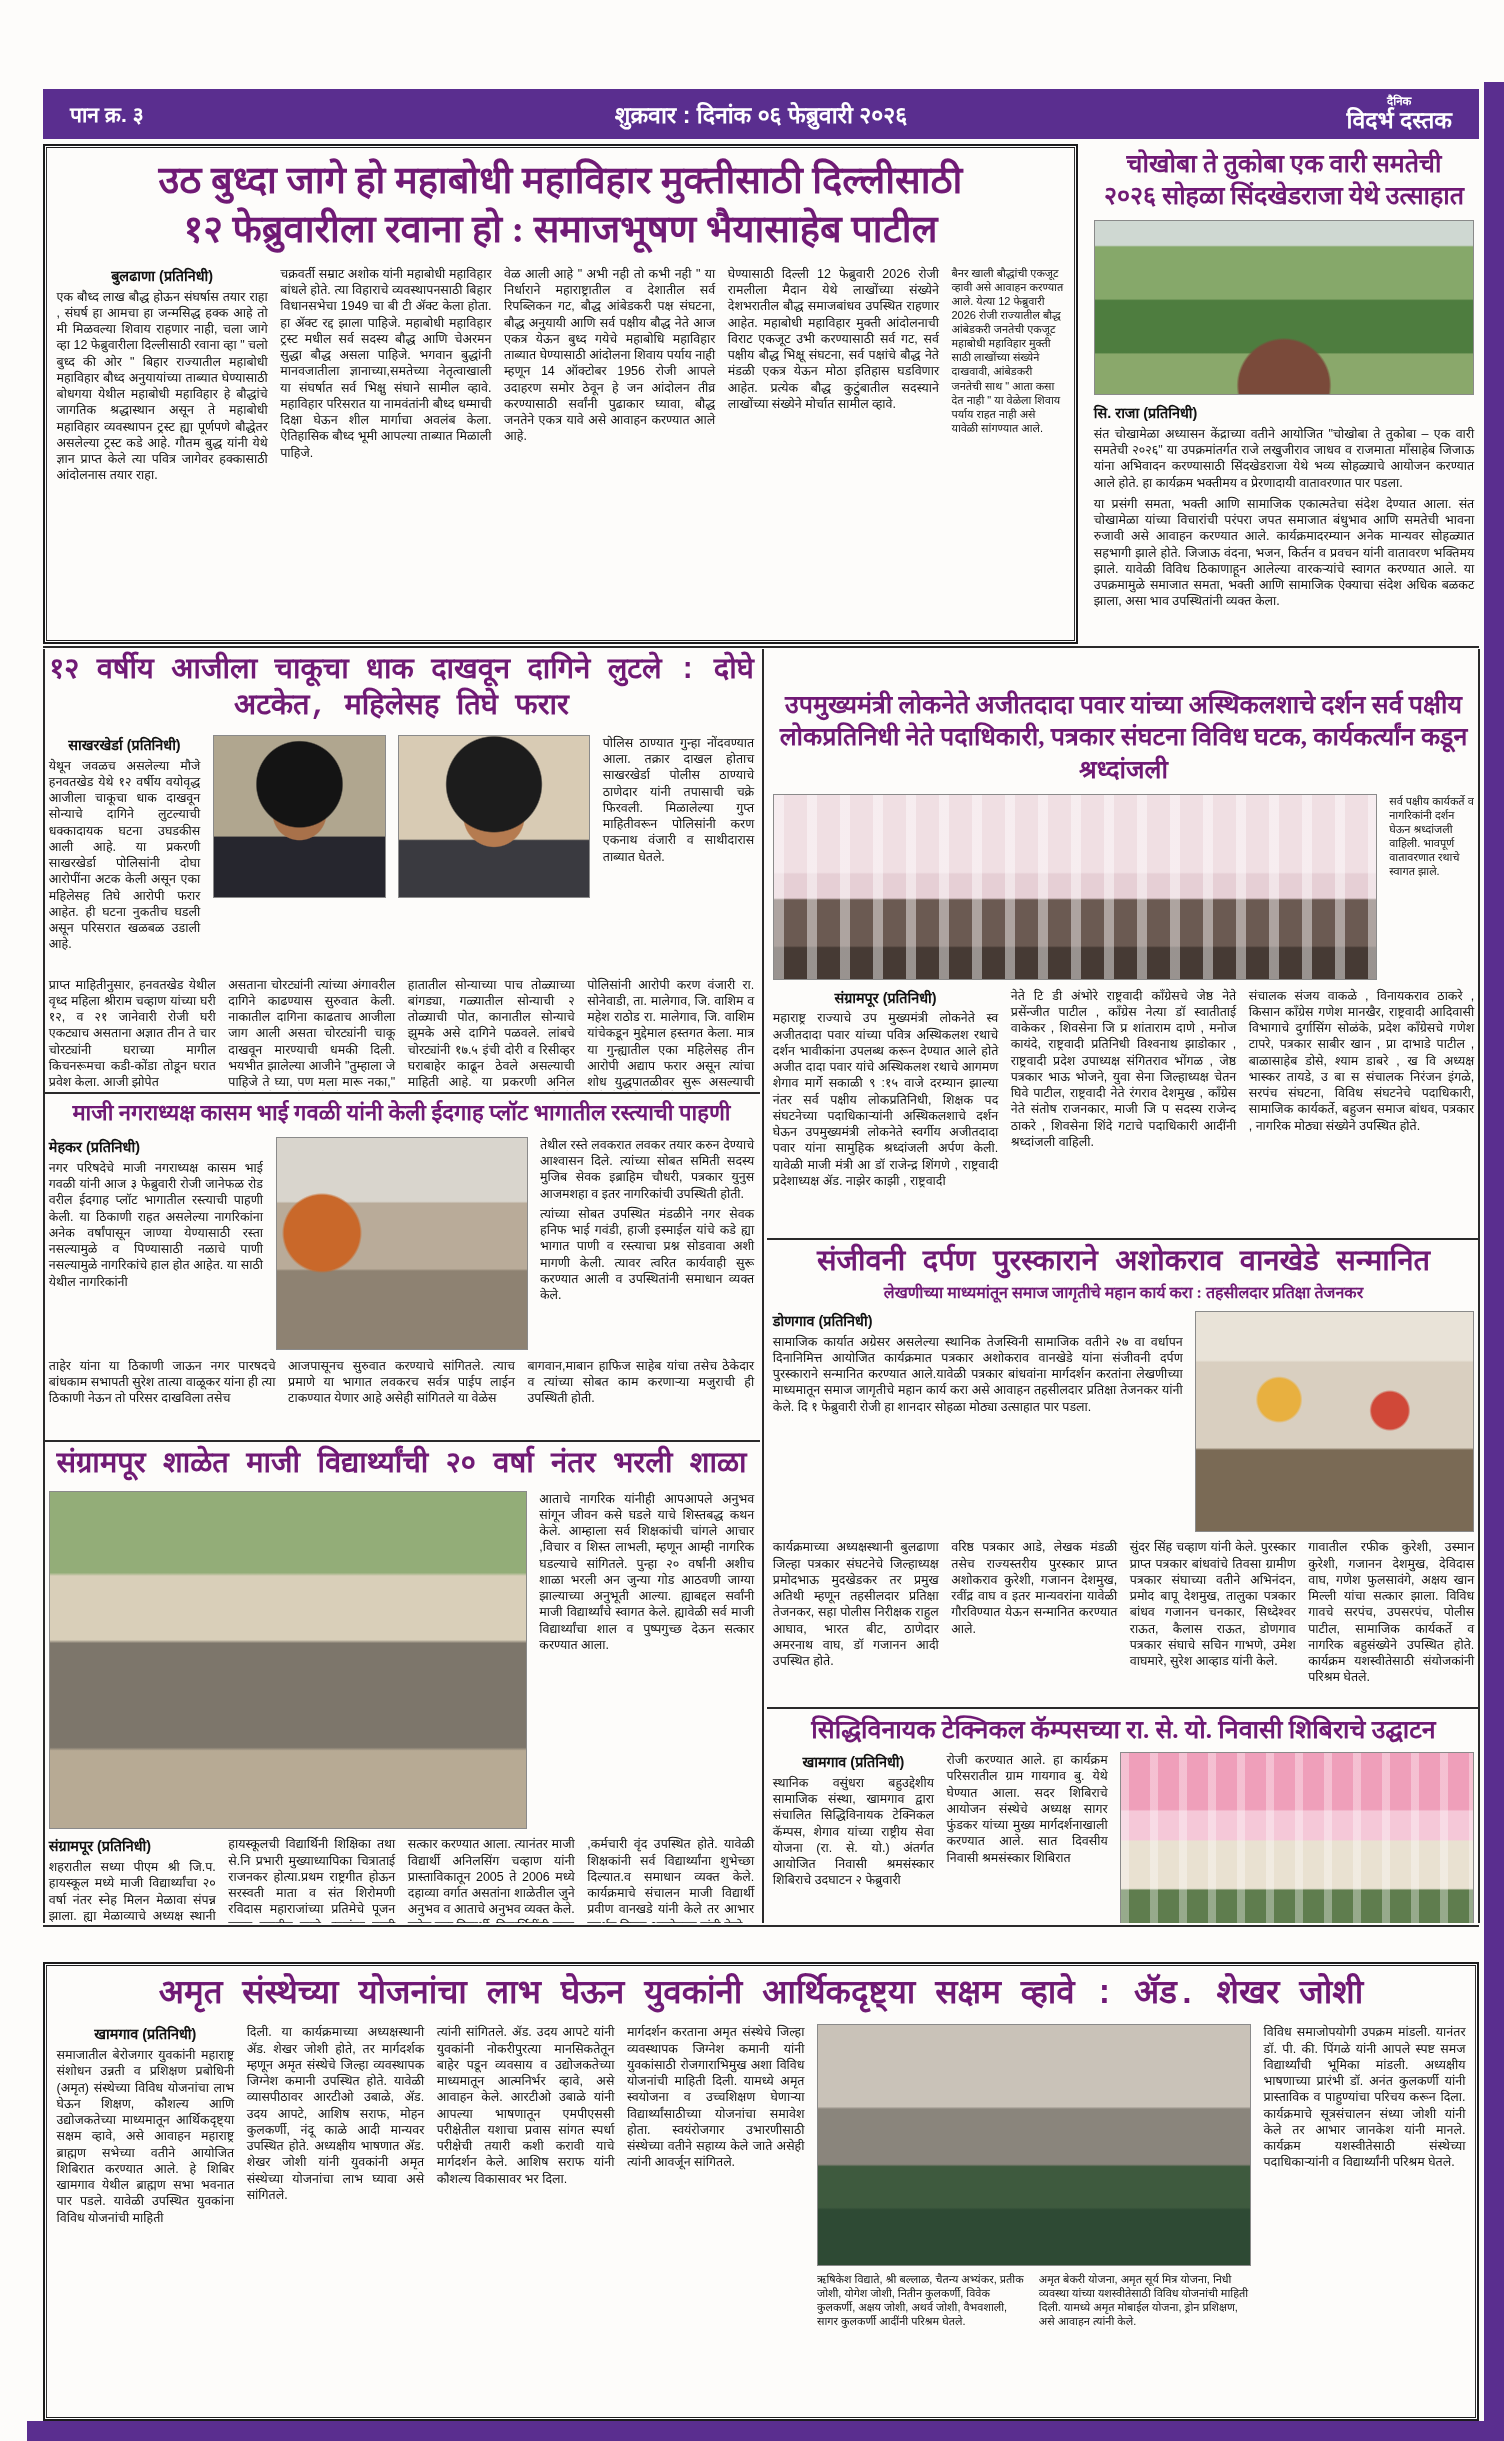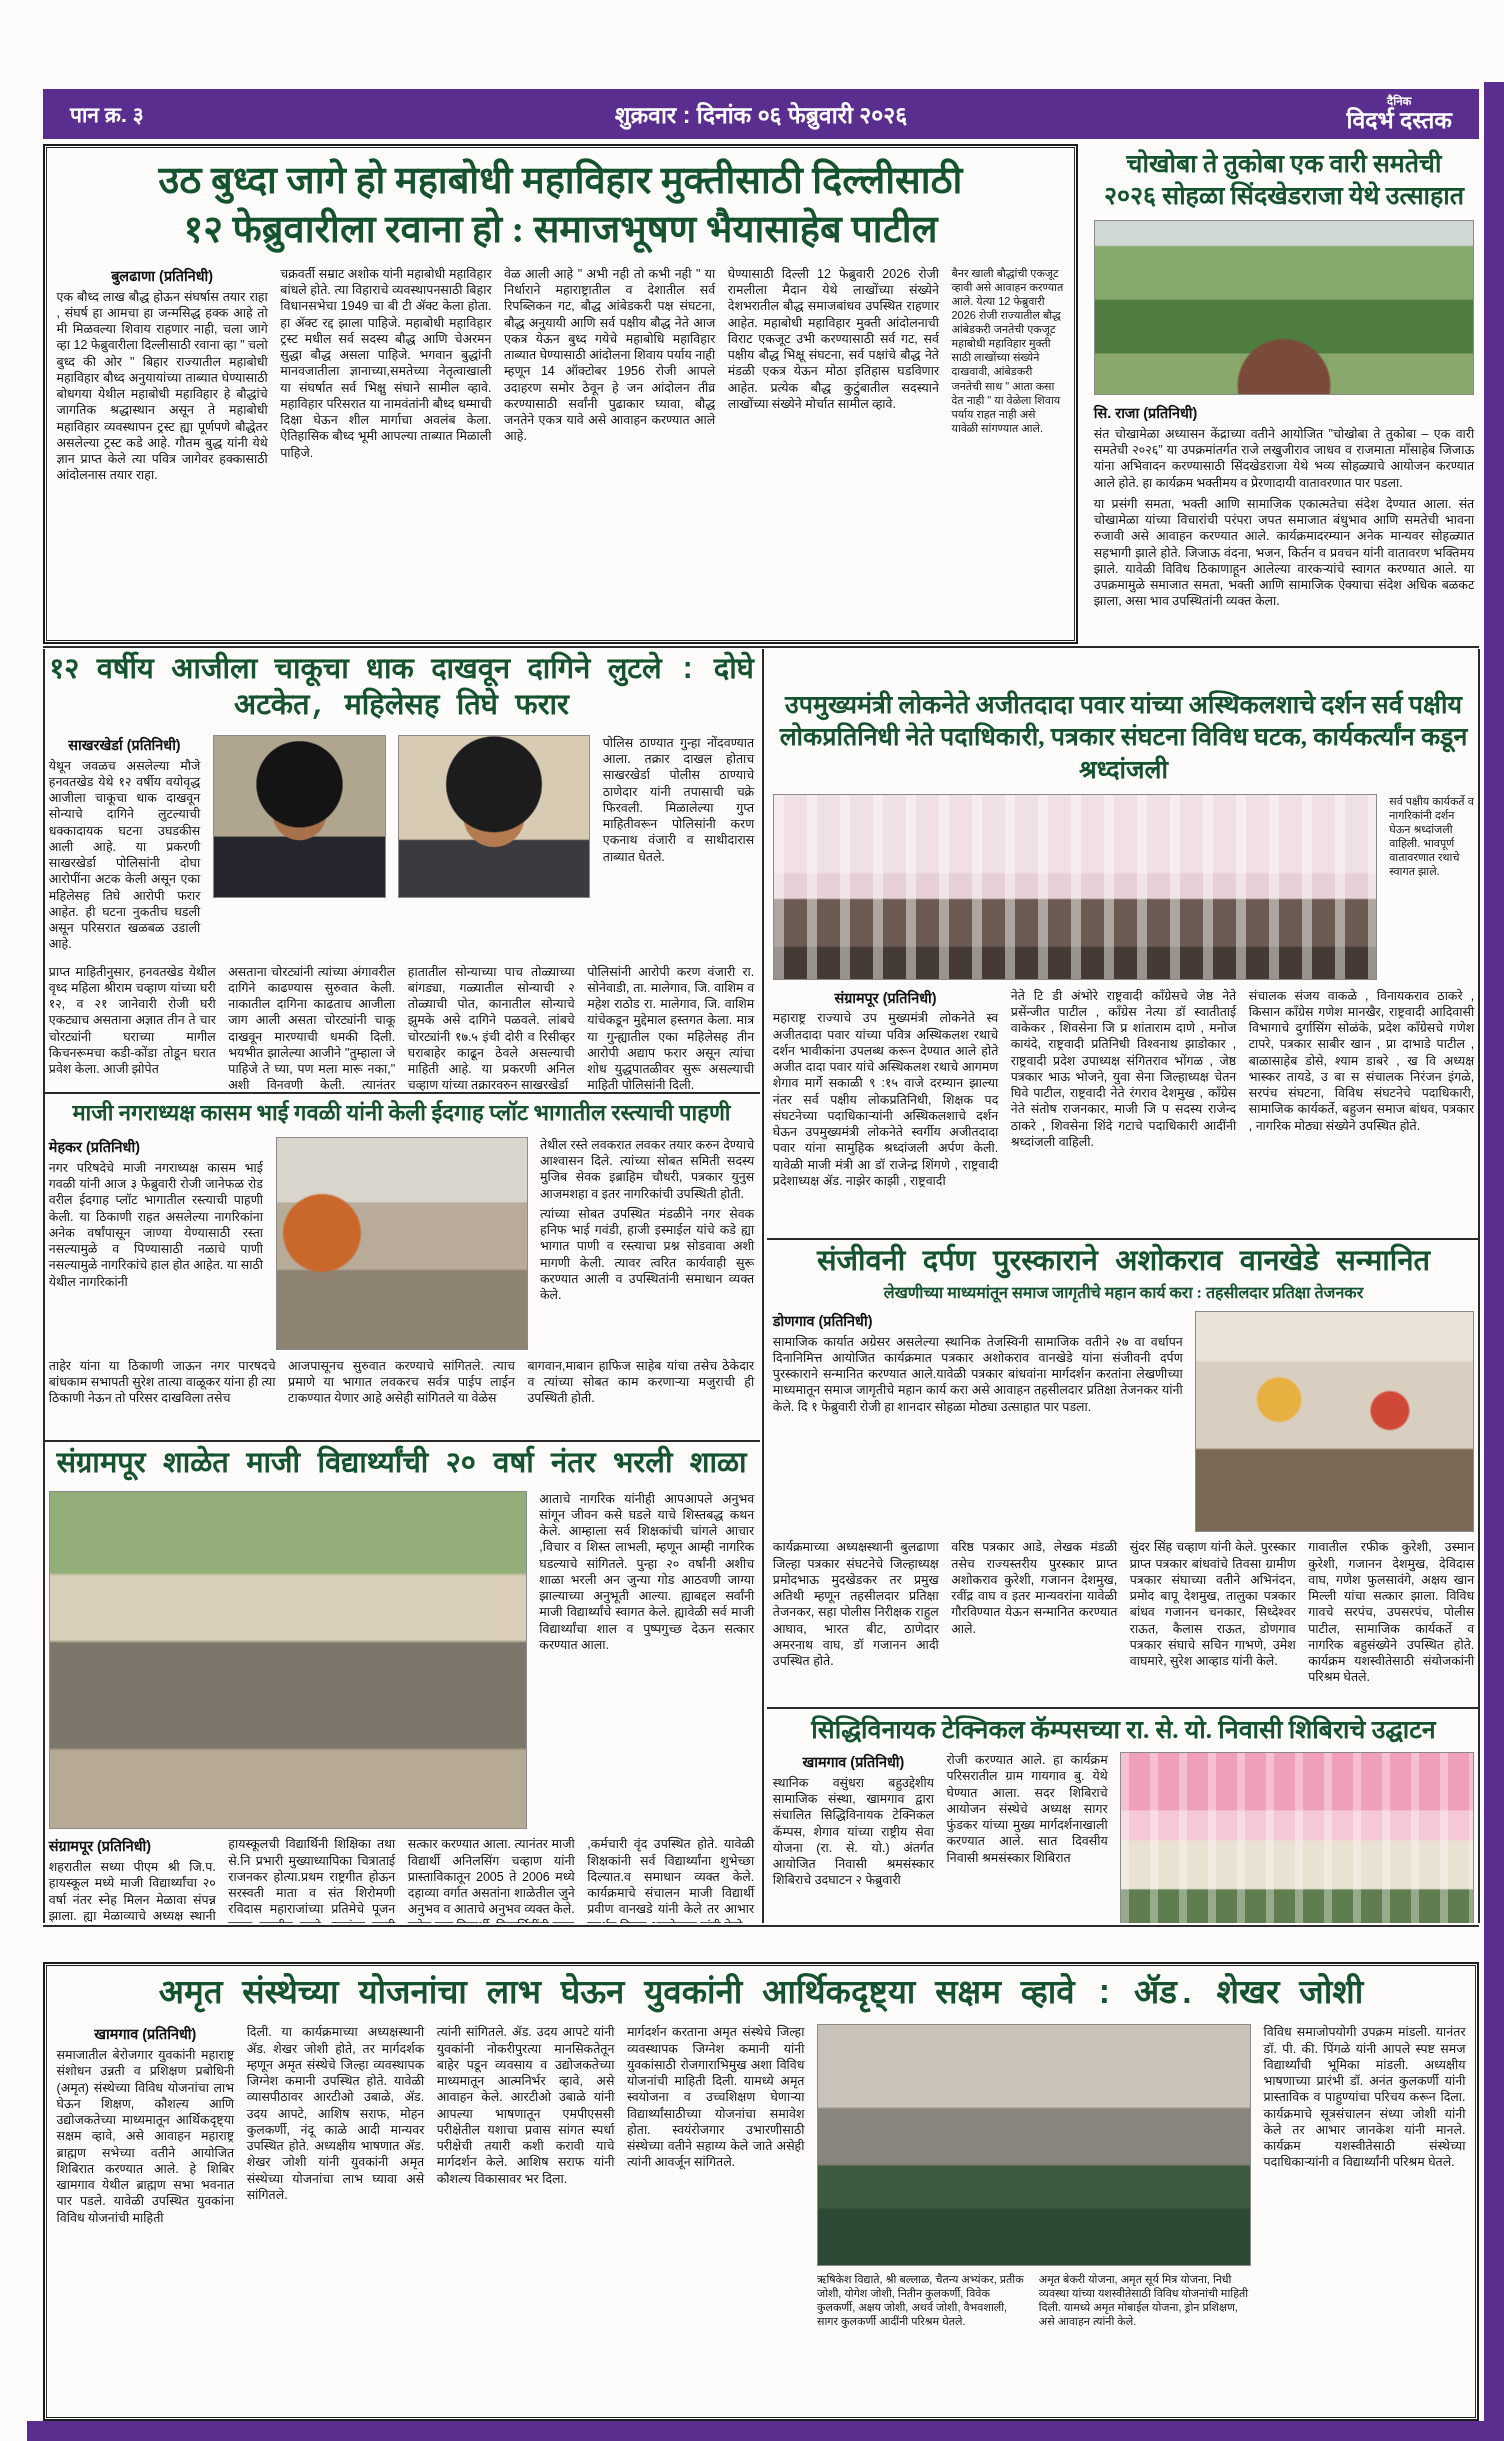--- a/index.html
+++ b/index.html
@@ -18,21 +18,21 @@
   .strip-right { position:absolute; left:1484px; top:82px; width:20px; height:2359px; background:#5a2e8f; }
   .strip-bottom { position:absolute; left:27px; top:2421px; width:1478px; height:20px; background:#5a2e8f; }
 
   
   .vr { position:absolute; background:#2a2a2a; width:1.9px; }
   .hr { position:absolute; background:#2a2a2a; height:1.9px; }
 
   
   .art { position:absolute; background:transparent; overflow:hidden; padding:3.8px 5.8px; }
   .boxed { border:2.9px solid #1c1c1c; box-shadow:inset 0 0 0 1px #fff, inset 0 0 0 1.9px #1c1c1c; padding:9.6px 11.5px; }
-  .hl { font-family:"Liberation Serif","DejaVu Serif",serif; font-weight:bold; text-align:center; color:#14532d; }
+  .hl { font-family:"Liberation Serif","DejaVu Serif",serif; font-weight:bold; text-align:center; color:#701a75; }
   .hl-xl { font-size:38px; line-height:1.3; }
   .hl-lg { font-size:29px; line-height:1.25;font-family:Liberation Mono, monospace; }
   .hl-md { font-size:25px; line-height:1.3; }
   .hl-sm { font-size:22px; line-height:1.3; }
   .subhl { font-size:16px; }
   .cols { display:flex; gap:12.5px; margin-top:9.6px; }
   .col { flex:1; min-width:0; }
   .byline { font-weight:bold; font-size:14.4px; margin-bottom:3.8px; text-align:center; }
   p.body { font-size:12.5px; line-height:1.3; text-align:justify; }
   p.small { font-size:11px; line-height:1.28; }
@@ -139,21 +139,21 @@
       <div class="col" style="flex:0 0 173px;">
         <div class="photo ph-mug1"></div>
       </div>
       <div class="col" style="flex:0 0 192px;">
         <div class="photo ph-mug2"></div>
       </div>
       <div class="col">
           <p class="body">पोलिस ठाण्यात गुन्हा नोंदवण्यात आला. तक्रार दाखल होताच साखरखेर्डा पोलीस ठाण्याचे ठाणेदार यांनी तपासाची चक्रे फिरवली. मिळालेल्या गुप्त माहितीवरून पोलिसांनी करण एकनाथ वंजारी व साथीदारास ताब्यात घेतले.</p>
         </div>
     </div>
-    <div class="cols" style="margin-top:11px;">
+    <div class="cols" style="margin-top:24px;">
       <div class="col">
           <p class="body">प्राप्त माहितीनुसार, हनवतखेड येथील वृध्द महिला श्रीराम चव्हाण यांच्या घरी १२, व २१ जानेवारी रोजी घरी एकट्याच असताना अज्ञात तीन ते चार चोरट्यांनी घराच्या मागील किचनरूमचा कडी-कोंडा तोडून घरात प्रवेश केला. आजी झोपेत</p>
         </div>
       <div class="col">
           <p class="body">असताना चोरट्यांनी त्यांच्या अंगावरील दागिने काढण्यास सुरुवात केली. नाकातील दागिना काढताच आजीला जाग आली असता चोरट्यांनी चाकू दाखवून मारण्याची धमकी दिली. भयभीत झालेल्या आजीने "तुम्हाला जे पाहिजे ते घ्या, पण मला मारू नका," अशी विनवणी केली. त्यानंतर चोरट्यांनी दोन्ही</p>
         </div>
       <div class="col">
           <p class="body">हातातील सोन्याच्या पाच तोळ्याच्या बांगड्या, गळ्यातील सोन्याची २ तोळ्याची पोत, कानातील सोन्याचे झुमके असे दागिने पळवले. लांबचे चोरट्यांनी १७.५ इंची दोरी व रिसीव्हर घराबाहेर काढून ठेवले असल्याची माहिती आहे. या प्रकरणी अनिल चव्हाण यांच्या तक्रारवरुन साखरखेर्डा</p>
         </div>
       <div class="col">

